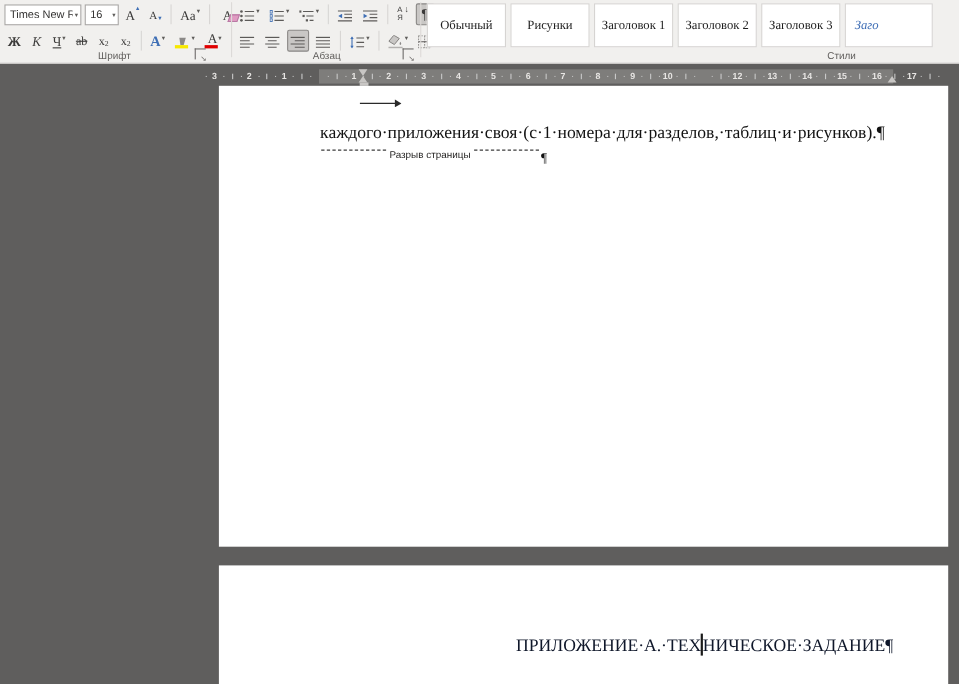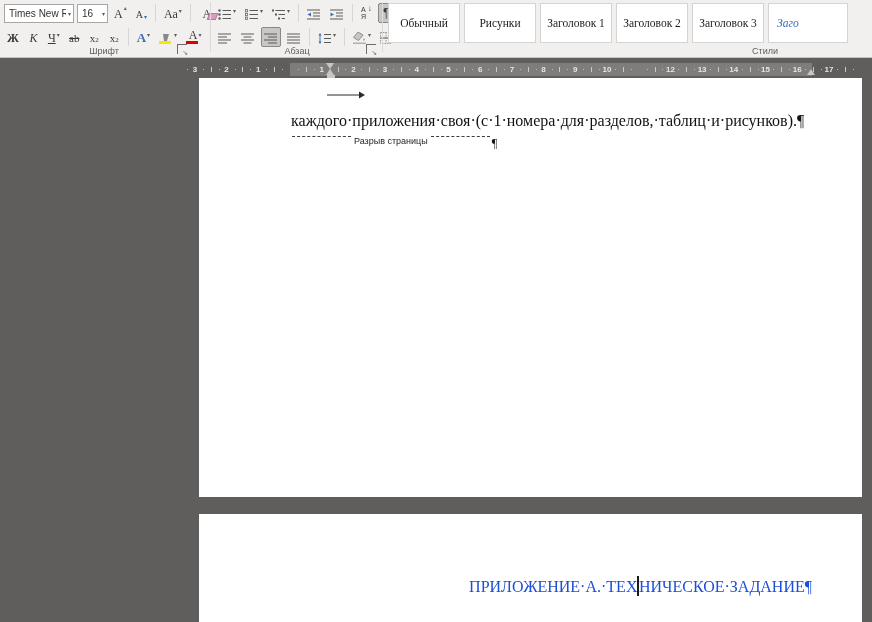--- a/index.html
+++ b/index.html
@@ -62,21 +62,21 @@
   .docline{position:absolute;white-space:nowrap;font-family:"Liberation Serif","DejaVu Serif",serif;
            font-size:16px;color:#121212;line-height:22px}
   .l1{left:91px;top:4px;text-indent:37px;word-spacing:4px}
   .l1 svg{vertical-align:-1px}
   .l2{left:92px;top:32px}
   .pbreak{position:absolute;left:93px;top:58px;display:flex;align-items:flex-start;height:14px}
   .pbdash{width:59px;height:0;border-top:1px dashed #3c3c3c}
   .pblabel{font-size:9px;color:#201f1e;padding:0 3px;white-space:nowrap}
   .pbpil{font-family:"Liberation Serif",serif;font-size:12px;color:#121212;margin-left:2px}
   .heading{position:absolute;right:50px;top:62px;white-space:nowrap;text-align:left;
-           font-family:"Liberation Serif","DejaVu Serif",serif;font-size:16px;color:#1d4ed8}
+           font-family:"Liberation Serif","DejaVu Serif",serif;font-size:16px;color:#0f172a}
   .caret{display:inline-block;width:1.5px;height:20px;background:#1a1a1a;margin:0 0 -4px 0;vertical-align:baseline}
 </style>
 </head>
 <body>
 
 <div class="ribbon">
 
   <div class="row" style="left:4px;top:3px">
     <div class="combo" style="width:70px">
       <span class="val">Times New Ron</span>

